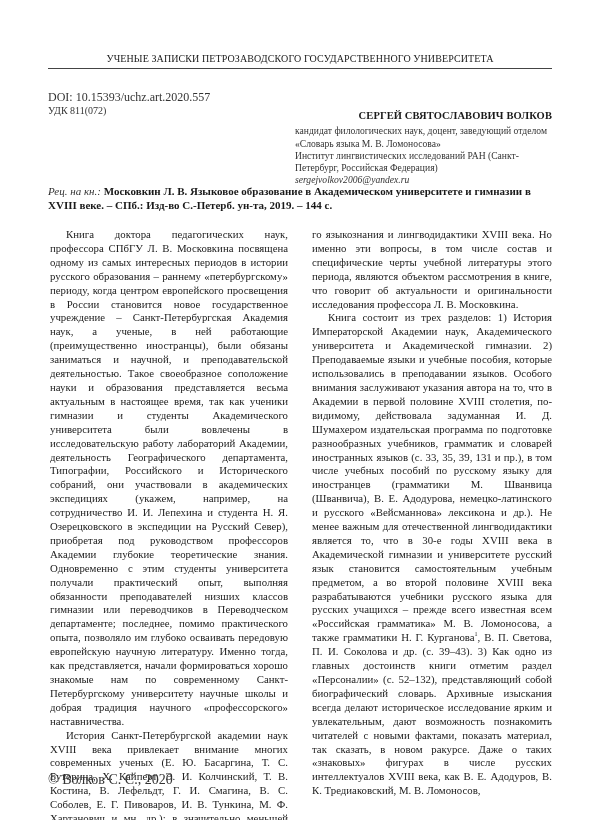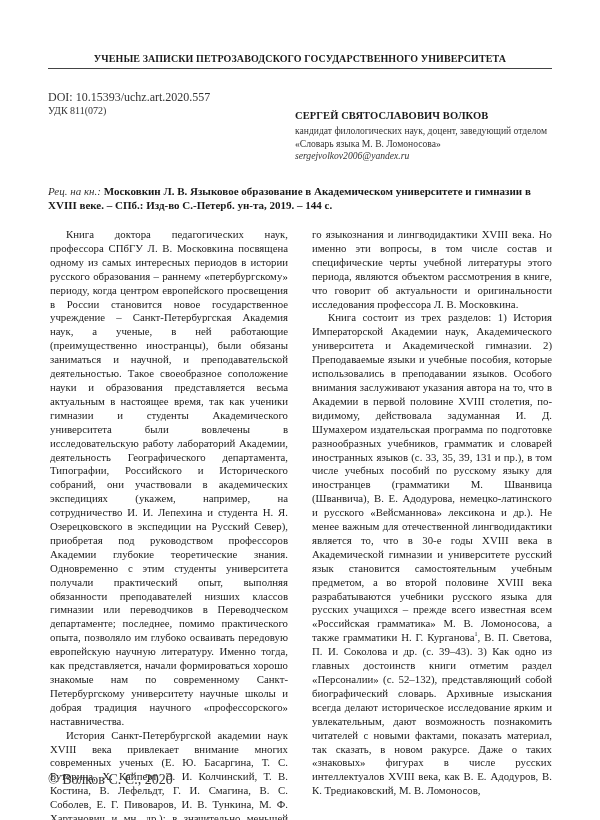--- a/index.html
+++ b/index.html
@@ -5,21 +5,21 @@
   html, body { margin: 0; padding: 0; background: #ffffff; }
   body {
     width: 600px; height: 820px; overflow: hidden; position: relative;
     font-family: "Liberation Serif", "DejaVu Serif", serif;
     color: #1a1a1a;
   }
   .page { position: absolute; left: 0; top: 0; width: 600px; height: 820px; }
 
   .journal-title {
     position: absolute; left: 48px; top: 53px; width: 504px;
-    text-align: center; font-size: 10px; font-weight: bold; letter-spacing: 0.1px;
+    text-align: center; font-size: 10px; font-weight: normal; letter-spacing: 0.1px;
     white-space: nowrap;
   }
   .header-rule {
     position: absolute; left: 48px; top: 68px; width: 504px; height: 0;
     border-top: 1px solid #444;
   }
   .meta-row {
     position: absolute; left: 48px; top: 75px; width: 504px; height: 14px;
     font-size: 10.5px; font-weight: bold;
   }
@@ -27,21 +27,21 @@
   .meta-row .section { position: absolute; left: 245px; top: 0; }
   .meta-row .year { position: absolute; right: 0; top: 0; }
   .doi { position: absolute; left: 48px; top: 90px; font-size: 12px; color: #333; }
   .udk { position: absolute; left: 48px; top: 105px; font-size: 10px; color: #333; }
 
   .author-block {
     position: absolute; left: 295px; top: 110px; width: 257px;
     font-size: 9.6px; line-height: 12.3px; color: #333;
   }
   .author-name {
-    text-align: left; font-weight: bold; font-size: 10.5px; color: #1a1a1a;
+    text-align: right; font-weight: bold; font-size: 10.5px; color: #1a1a1a;
     margin-bottom: 3px; letter-spacing: 0.1px;
   }
   .author-email { font-style: italic; }
 
   .review-of {
     position: absolute; left: 48px; top: 184px; width: 504px;
     font-size: 11px; line-height: 14px;
   }
   .review-of .lead { font-style: italic; color: #333; }
   .review-of .book { font-weight: bold; }
@@ -68,20 +68,21 @@
 
   <div class="journal-title">УЧЕНЫЕ ЗАПИСКИ ПЕТРОЗАВОДСКОГО ГОСУДАРСТВЕННОГО УНИВЕРСИТЕТА</div>
   <div class="header-rule"></div>
 
   <div class="doi">DOI: 10.15393/uchz.art.2020.557</div>
   <div class="udk">УДК 811(072)</div>
 
   <div class="author-block">
     <div class="author-name">СЕРГЕЙ СВЯТОСЛАВОВИЧ ВОЛКОВ</div>
     <div>кандидат филологических наук, доцент, заведующий отделом «Словарь языка М. В. Ломоносова»</div>
+    <div>Институт лингвистических исследований РАН (Санкт-Петербург, Российская Федерация)</div>
     <div class="author-email">sergejvolkov2006@yandex.ru</div>
   </div>
 
   <div class="review-of">
     <span class="lead">Рец. на кн.:</span>
     <span class="book">Московкин Л. В. Языковое образование в Академическом университете и гимназии в XVIII веке. – СПб.: Изд-во С.-Петерб. ун-та, 2019. – 144 с.</span>
   </div>
 
   <div class="col left">
     <p>Книга доктора педагогических наук, профессора СПбГУ Л. В. Московкина посвящена одному из самых интересных периодов в истории русского образования – раннему «петербургскому» периоду, когда центром европейского просвещения в России становится новое государственное учреждение – Санкт-Петербургская Академия наук, а ученые, в ней работающие (преимущественно иностранцы), были обязаны заниматься и научной, и преподавательской деятельностью. Такое своеобразное соположение науки и образования представляется весьма актуальным в настоящее время, так как ученики гимназии и студенты Академического университета были вовлечены в исследовательскую работу лабораторий Академии, деятельность Географического департамента, Типографии, Российского и Исторического собраний, они участвовали в академических экспедициях (укажем, например, на сотрудничество И. И. Лепехина и студента Н. Я. Озерецковского в экспедиции на Русский Север), приобретая под руководством профессоров Академии глубокие теоретические знания. Одновременно с этим студенты университета получали практический опыт, выполняя обязанности преподавателей низших классов гимназии или переводчиков в Переводческом департаменте; последнее, помимо практического опыта, позволяло им глубоко осваивать передовую европейскую научную литературу. Именно тогда, как представляется, начали формироваться хорошо знакомые нам по современному Санкт-Петербургскому университету научные школы и добрая традиция научного «профессорского» наставничества.</p>

